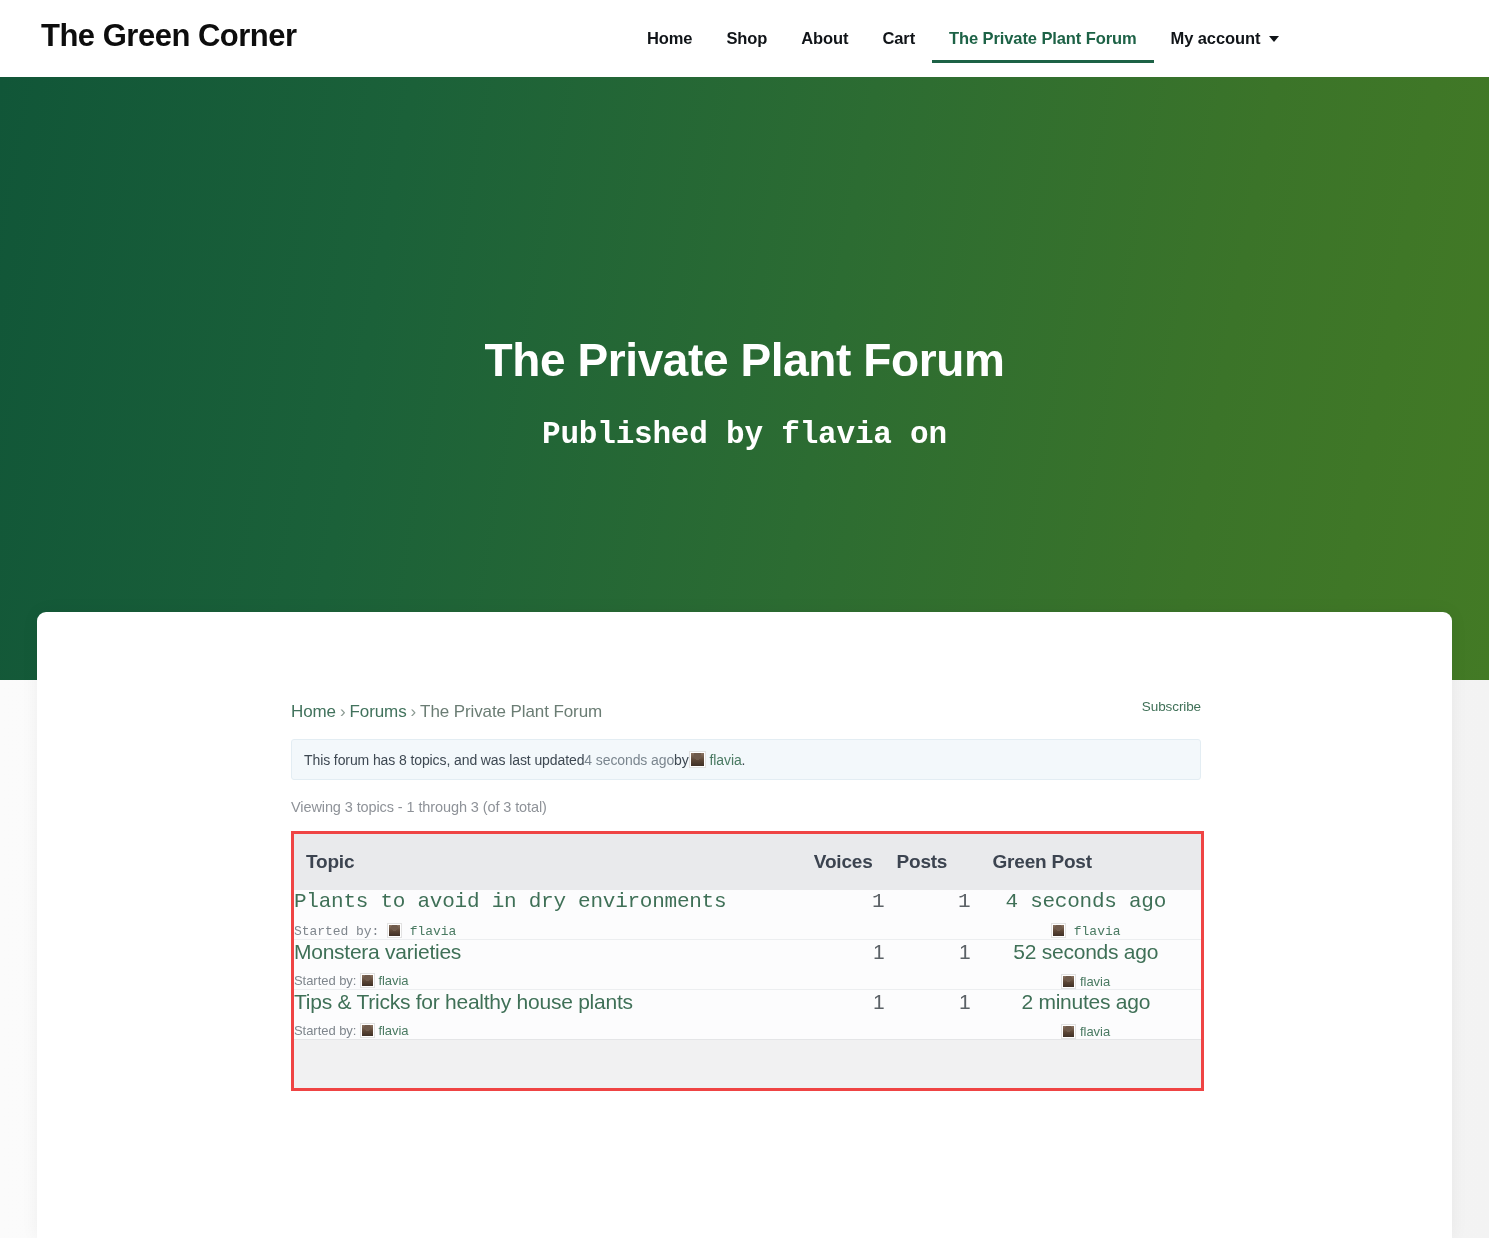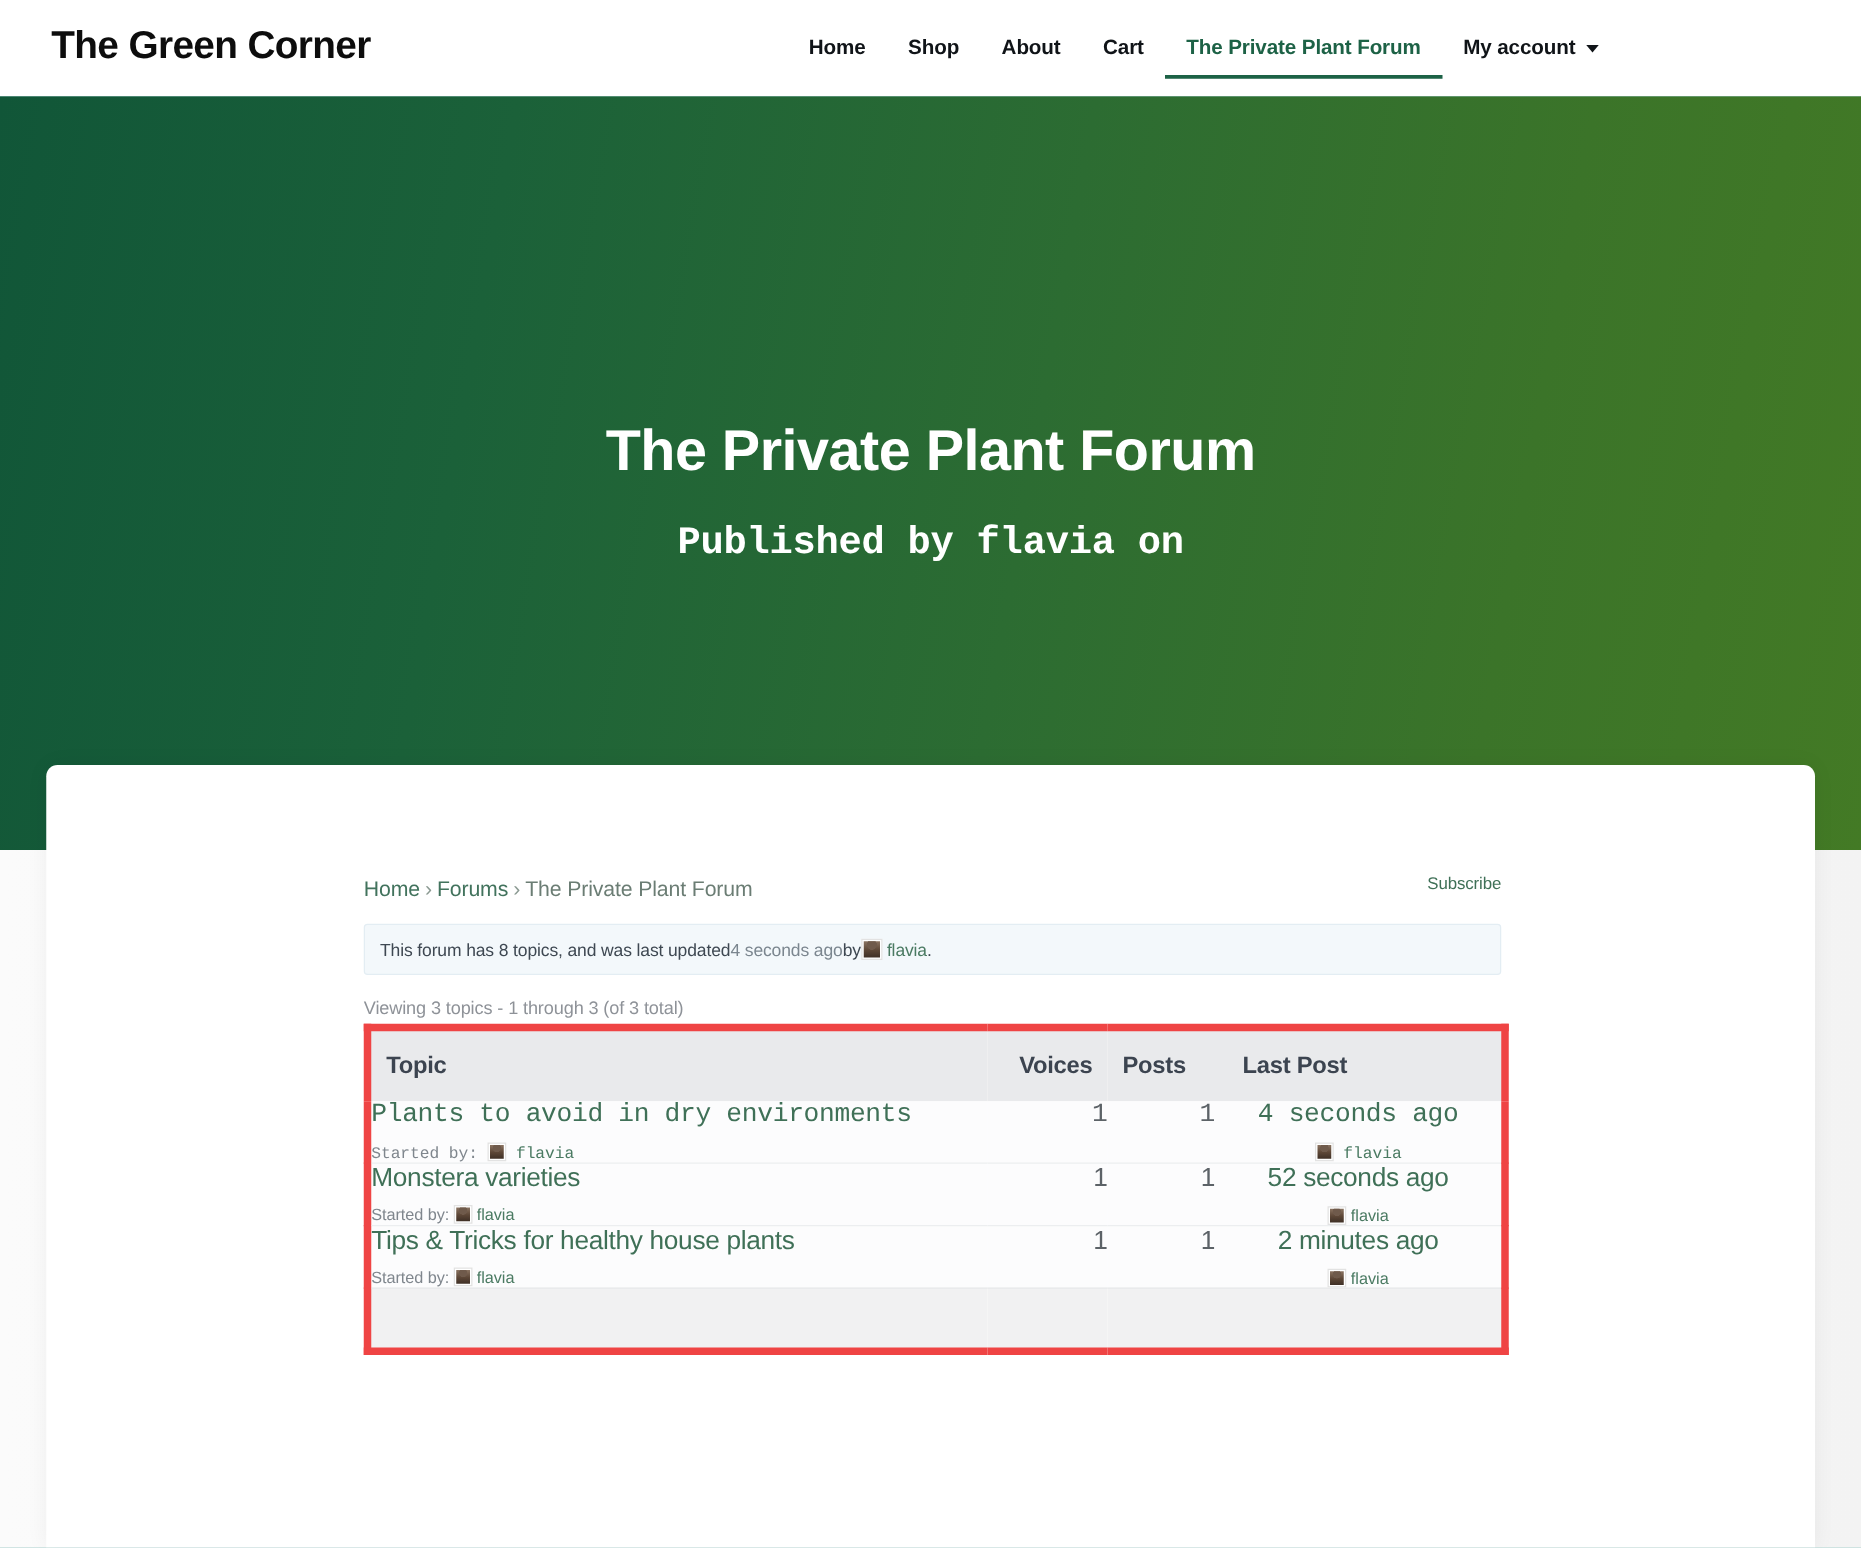--- a/index.html
+++ b/index.html
@@ -6,21 +6,21 @@
   html, body {
     margin: 0; padding: 0;
     width: 1489px; height: 1238px;
     overflow: hidden;
     background: #ffffff;
     font-family: "Liberation Sans", sans-serif;
     -webkit-font-smoothing: antialiased;
   }
 
   
-  .page { position: relative; width: 1489px; height: 978px; background:#0f766e;border-radius:12px; }
+  .page { position: relative; width: 1489px; height: 978px; background:#1d4ed8;border-radius:12px; }
 
   
   .site-header {
     position: absolute; top: 0; left: 0;
     width: 1489px; height: 77px;
     background: #ffffff;
     display: flex; align-items: center;
     z-index: 20;
   }
   .brand {
@@ -162,23 +162,23 @@
   .avatar .av-glyph {
     display: block; width: 100%; height: 100%;
     background:
       radial-gradient(circle at 50% 22%, #6f5a4b 0%, #6f5a4b 32%, rgba(111,90,75,0) 34%),
       linear-gradient(180deg, #8a7361 0%, #5c4636 55%, #3f3026 100%);
   }
   .avatar.av-sm { width: 15px; height: 15px; vertical-align: -3px; }
 
   
   .topics-table {
-    margin-top: 4px;
+    margin-top: 16px;
     width: 910px;
-    border: 6px solid #ef4444;
+    border: 3px solid #ef4444;
     border-collapse: collapse;
     table-layout: fixed;
   }
   .topics-table th {
     background: #e9eaec;
     text-align: left;
     padding: 17px 12px;
     font-size: 19px; font-weight: 700;
     color: #3c4450;
     letter-spacing: -0.2px;
@@ -297,21 +297,21 @@
       </div>
 
       <div class="viewing-line">Viewing 3 topics - 1 through 3 (of 3 total)</div>
 
       <table class="topics-table">
         <thead>
           <tr>
             <th class="th-topic">Topic</th>
             <th class="th-voices">Voices</th>
             <th class="th-posts">Posts</th>
-            <th class="th-lastpost">Last Post</th>
+            <th class="th-lastpost">Green Post</th>
           </tr>
         </thead>
         <tbody>
 
           <tr>
             <td class="cell-topic">
               <span class="topic-title">Plants to avoid in dry environments</span>
               <div class="topic-started">
                 <span>Started by:</span>
                 <span class="avatar av-sm"><span class="av-glyph"></span></span>

